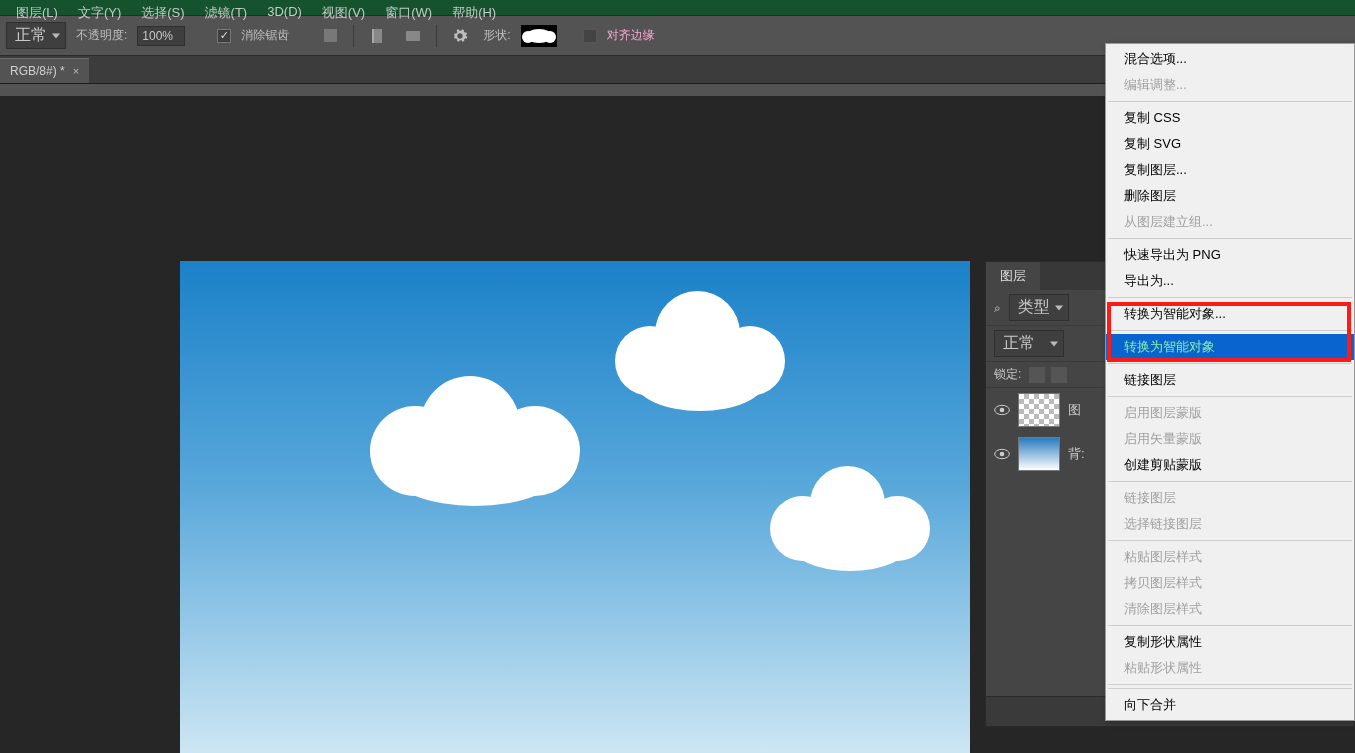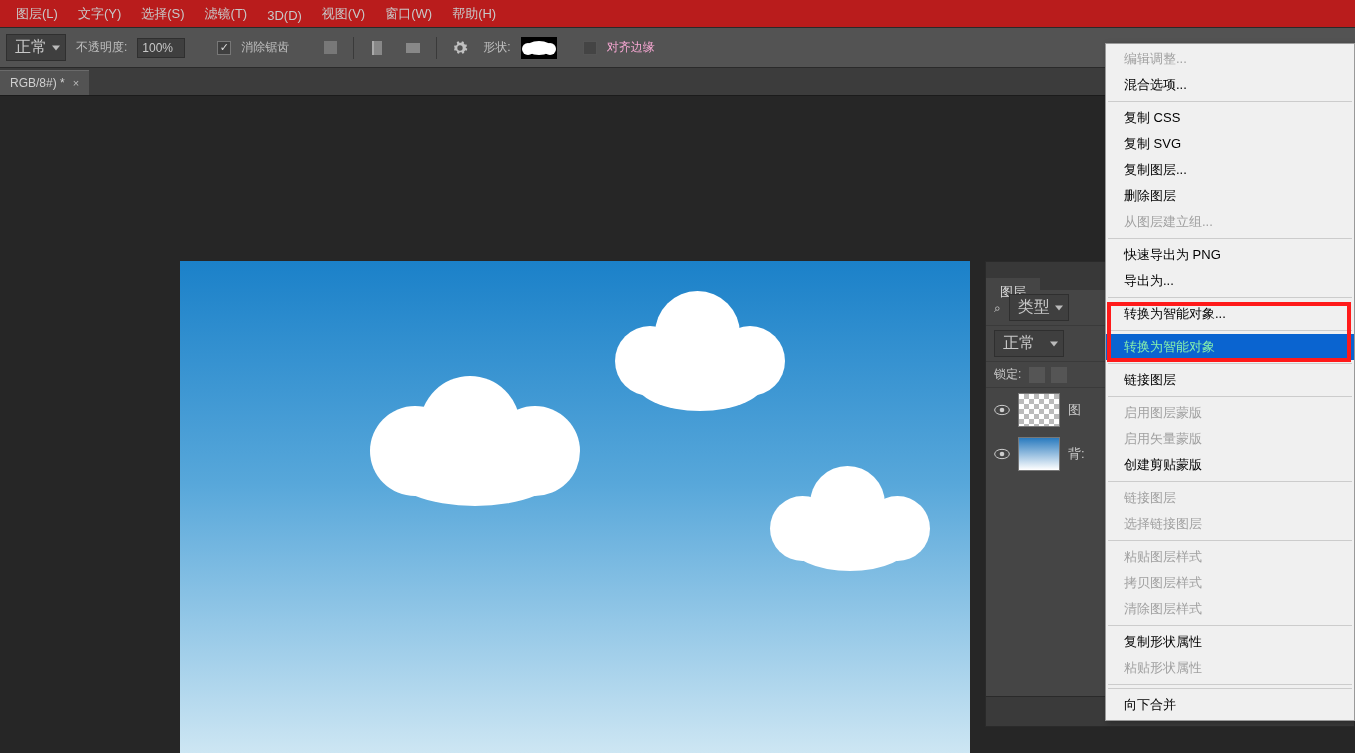--- a/index.html
+++ b/index.html
@@ -1,19 +1,19 @@
 <!DOCTYPE html>
 <html><head>
 <meta charset="utf-8">
 <style>
   * { margin: 0; padding: 0; box-sizing: border-box; font-family: "Microsoft YaHei", Arial, sans-serif; }
   body { background: #535353; color: #c8c8c8; font-size: 13px; overflow: hidden; width: 1355px; height: 753px; position: relative; }
 
   
-  .menubar { height: 28px; background: #b91c1c; display: flex; align-items: flex-end; padding: 0 6px; border-bottom: 1px solid #2a2a2a; }
+  .menubar { height: 16px; background: #14532d; display: flex; align-items: flex-start; padding: 0 6px; border-bottom: 1px solid #2a2a2a; }
   .menubar-item { padding: 4px 10px; cursor: default; }
 
   
   .optionsbar { height: 40px; background: #535353; display: flex; align-items: center; padding: 0 6px; border-bottom: 1px solid #2a2a2a; gap: 10px; }
   .dropdown { background: #3f3f3f; border: 1px solid #2f2f2f; color: #c8c8c8; padding: 2px 18px 2px 8px; font-size: 16px; position: relative; min-width: 60px; }
   .dropdown::after { content: ""; position: absolute; right: 5px; top: 50%; transform: translateY(-50%); width: 0; height: 0; border-left: 4px solid transparent; border-right: 4px solid transparent; border-top: 5px solid #bbb; }
   .opt-label { font-size: 12px; color: #bfbfbf; }
   .opacity-input { background: #3f3f3f; border: 1px solid #2f2f2f; color: #c8c8c8; width: 48px; padding: 2px 4px; font-size: 12px; }
   .check { width: 14px; height: 14px; background: #3f3f3f; border: 1px solid #777; display: inline-flex; align-items: center; justify-content: center; font-size: 11px; color: #ddd; }
   .icon-btn { width: 26px; height: 22px; background: #535353; display: inline-flex; align-items: center; justify-content: center; border: 1px solid transparent; }
@@ -36,21 +36,21 @@
   .artboard { position: absolute; left: 180px; top: 165px; width: 790px; height: 492px; background: linear-gradient(to bottom, #1b81c9 0%, #57a7da 45%, #cde6f3 100%); overflow: hidden; }
   .cloud { position: absolute; background: #fff; }
   .cloud div { position:absolute; background:#fff; border-radius:50%; }
   .c1 { left: 180px; top: 105px; width: 230px; height: 140px; }
   .c2 { left: 430px; top: 25px; width: 180px; height: 130px; }
   .c3 { left: 585px; top: 200px; width: 170px; height: 115px; }
 
   
   .layers-panel { position: absolute; top: 165px; right: 0; width: 370px; background: #454545; border: 1px solid #2a2a2a; }
   .panel-tabs { display: flex; background: #383838; height: 28px; align-items: stretch; }
-  .panel-tab { padding: 5px 14px; font-size: 13px; background: #454545; color: #ddd; margin-top: 16px; }
+  .panel-tab { padding: 5px 14px; font-size: 13px; background: #454545; color: #ddd; }
   .panel-row { display: flex; align-items: center; padding: 4px 8px; gap: 8px; border-bottom: 1px solid #3a3a3a; font-size: 12px; }
   .layer-row { display: flex; align-items: center; padding: 4px 8px; gap: 8px; height: 44px; }
   .eye { width: 16px; height: 12px; }
   .layer-thumb { width: 42px; height: 34px; border: 1px solid #777; background: #888; }
   .thumb-checker { background-image: linear-gradient(45deg,#bbb 25%,transparent 25%),linear-gradient(-45deg,#bbb 25%,transparent 25%),linear-gradient(45deg,transparent 75%,#bbb 75%),linear-gradient(-45deg,transparent 75%,#bbb 75%); background-size:10px 10px; background-position:0 0,0 5px,5px -5px,-5px 0; background-color:#fff; }
   .thumb-grad { background: linear-gradient(to bottom,#2a7bbf,#fff); }
   .panel-footer { height: 30px; background: #3a3a3a; border-top: 1px solid #2a2a2a; display:flex; align-items:center; justify-content:center; gap:18px; }
   .link-ico { width:18px; height:12px; }
   .lock-row { display:flex; align-items:center; gap:8px; padding:4px 8px; font-size:12px; border-bottom:1px solid #3a3a3a;}
   .lock-icons { display:flex; gap:6px;}
@@ -179,22 +179,22 @@
     <div style="height:220px"></div>
     <div class="panel-footer">
       <svg class="link-ico" viewBox="0 0 24 12">
           <path d="M4 6a3 3 0 013-3h3v2H7a1 1 0 000 2h3v2H7a3 3 0 01-3-3zm10-3h3a3 3 0 010 6h-3V7h3a1 1 0 000-2h-3z" fill="#999"></path>
         </svg>
     </div>
   </div>
 </div>
 
 <div class="context-menu">
+  <div class="cm-item">混合选项...</div>
   <div class="cm-item disabled">编辑调整...</div>
-  <div class="cm-item">混合选项...</div>
   <div class="cm-sep"></div>
   <div class="cm-item">复制 CSS</div>
   <div class="cm-item">复制 SVG</div>
   <div class="cm-item">复制图层...</div>
   <div class="cm-item">删除图层</div>
   <div class="cm-item disabled">从图层建立组...</div>
   <div class="cm-sep"></div>
   <div class="cm-item">快速导出为 PNG</div>
   <div class="cm-item">导出为...</div>
   <div class="cm-sep"></div>

